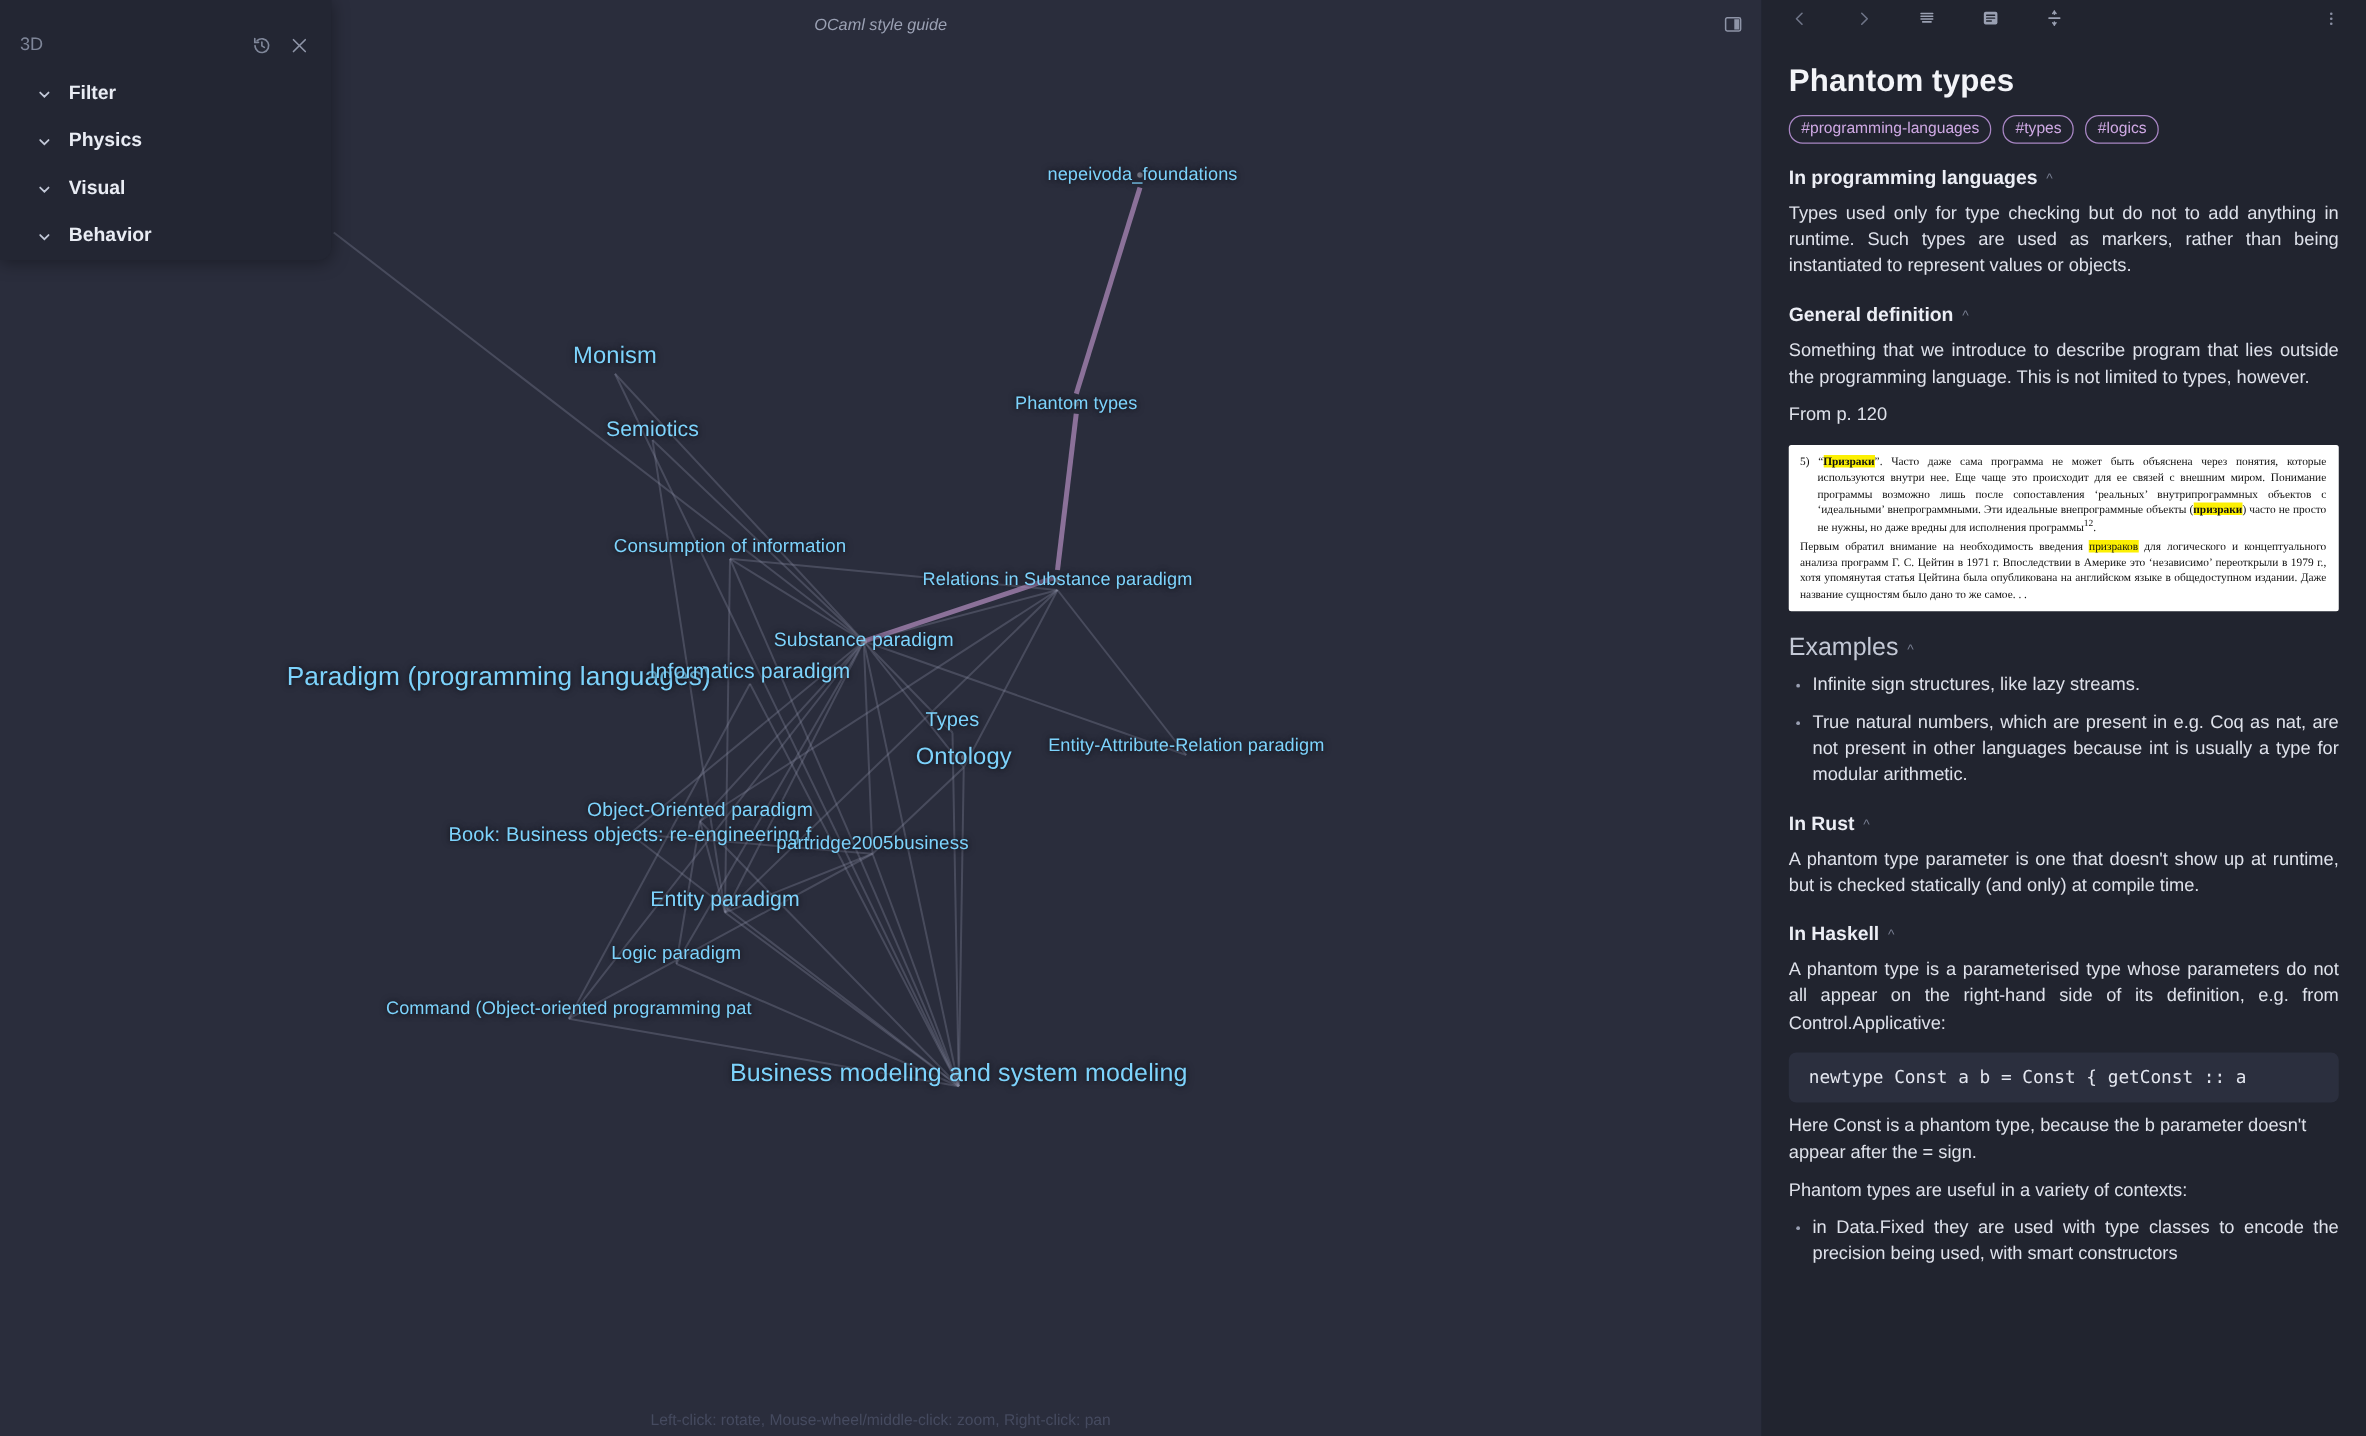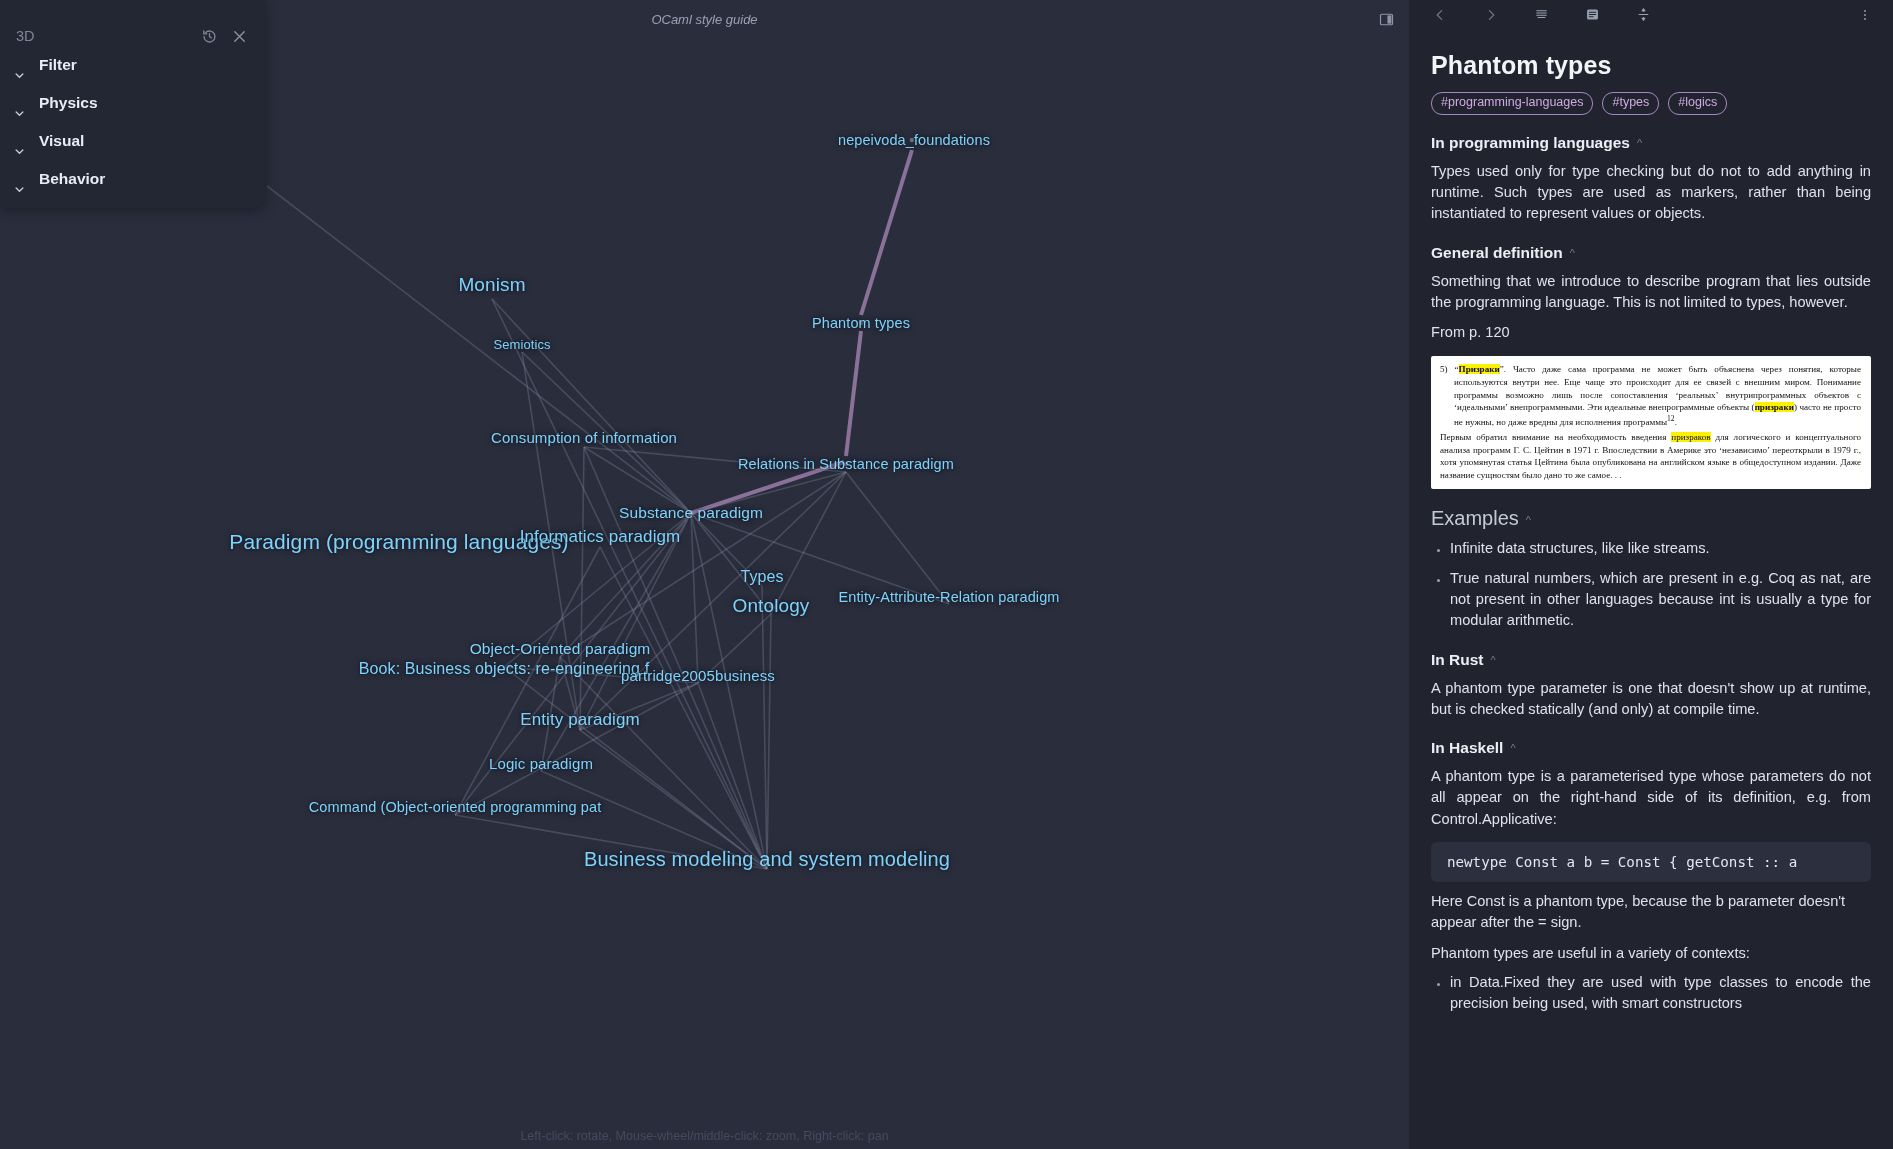--- a/index.html
+++ b/index.html
@@ -73,22 +73,22 @@
     padding: 0 14px 0 16px;
     margin-top: 16px;
   }
   .panel-3d-title { color: #7f8699; font-size: 14.5px; flex: 1; }
   .panel-3d-btn {
     width: 24px; height: 24px; display: flex; align-items: center;
     justify-content: center; cursor: pointer; border-radius: 4px;
     margin-left: 6px;
   }
   .accordion-row {
-    display: flex; 
-    height: 38px; padding-left: 8px;
+    display: flex; align-items: center;
+    height: 38px; padding-left: 24px;
     cursor: pointer;
   }
   .accordion-chev {
     width: 22px; display: flex; align-items: center; justify-content: center;
     color: #b9bfd0;
   }
   .accordion-label {
     color: #e9ecf4; font-size: 15.5px; font-weight: bold; margin-left: 9px;
   }
 
@@ -251,21 +251,21 @@
         <circle cx="767" cy="859" r="2.6"></circle>
         <circle cx="771" cy="606" r="2.2"></circle>
       </g>
     </svg>
 
     <div class="graph-title">OCaml style guide</div>
 
     <div class="node-label" style="left:914px;  top:140px; font-size:14.5px;">nepeivoda_foundations</div>
     <div class="node-label" style="left:861px;  top:323px; font-size:14.5px;">Phantom types</div>
     <div class="node-label" style="left:492px;  top:285px; font-size:19px;">Monism</div>
-    <div class="node-label" style="left:522px;  top:344px; font-size:13px;">Semiotics</div>
+    <div class="node-label" style="left:522px;  top:344px; font-size:17px;">Semiotics</div>
     <div class="node-label" style="left:584px;  top:437px; font-size:15px;">Consumption of information</div>
     <div class="node-label" style="left:846px;  top:464px; font-size:14.5px;">Relations in Substance paradigm</div>
     <div class="node-label" style="left:691px;  top:513px; font-size:15.5px;">Substance paradigm</div>
     <div class="node-label" style="left:399px;  top:542px; font-size:21px;">Paradigm (programming languages)</div>
     <div class="node-label" style="left:600px;  top:537px; font-size:17px;">Informatics paradigm</div>
     <div class="node-label" style="left:762px;  top:577px; font-size:16px;">Types</div>
     <div class="node-label" style="left:771px;  top:606px; font-size:19px;">Ontology</div>
     <div class="node-label" style="left:949px;  top:597px; font-size:14.5px;">Entity-Attribute-Relation paradigm</div>
     <div class="node-label" style="left:560px;  top:649px; font-size:15.5px;">Object-Oriented paradigm</div>
     <div class="node-label" style="left:504px;  top:669px; font-size:16px;">Book: Business objects: re-engineering f</div>
@@ -404,21 +404,21 @@
       <div class="doc-image">
         <p class="doc-indent"><span>5)</span> <span>“</span><span class="hl ital">Призраки</span><span>”. Часто даже сама программа не может быть объяснена через понятия, которые используются внутри нее. Еще чаще это происходит для ее связей с внешним миром. Понимание программы возможно лишь после сопоставления ‘реальных’ внутрипрограммных объектов с ‘идеальными’ внепрограммными. Эти идеальные внепрограммные объекты (</span><span class="hl ital">призраки</span><span>) часто не просто не нужны, но даже вредны для исполнения программы</span><sup>12</sup>.</p>
         <p><span>Первым обратил внимание на необходимость введения </span><span class="hl">призраков</span><span> для логического и концептуального анализа программ Г. С. Цейтин в 1971 г. Впоследствии в Америке это ‘независимо’ переоткрыли в 1979 г., хотя упомянутая статья Цейтина была опубликована на английском языке в общедоступном издании. Даже название сущностям было дано то же самое. . .</span></p>
       </div>
 
       <div class="sec-head small">
         <span class="plain">Examples</span>
         <span class="caret">^</span>
       </div>
       <ul class="bullets">
-        <li>Infinite data structures, like like streams.</li>
+        <li>Infinite sign structures, like lazy streams.</li>
         <li>True natural numbers, which are present in e.g. Coq as nat, are not present in other languages because int is usually a type for modular arithmetic.</li>
       </ul>
 
       <div class="sec-head">
         <h3>In Rust</h3>
         <span class="caret">^</span>
       </div>
       <p class="para">A phantom type parameter is one that doesn't show up at runtime, but is checked statically (and only) at compile time.</p>
 
       <div class="sec-head">

